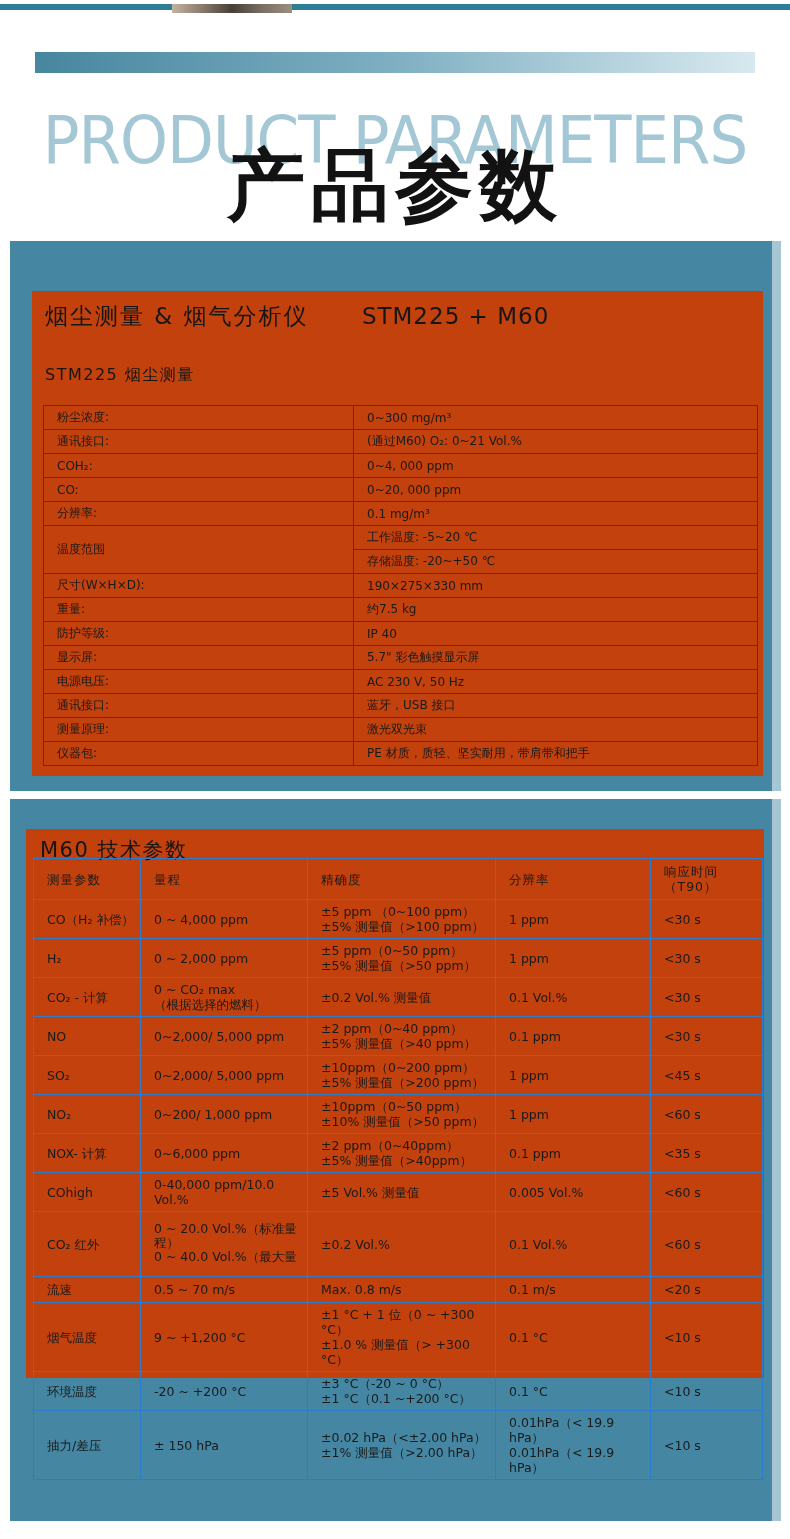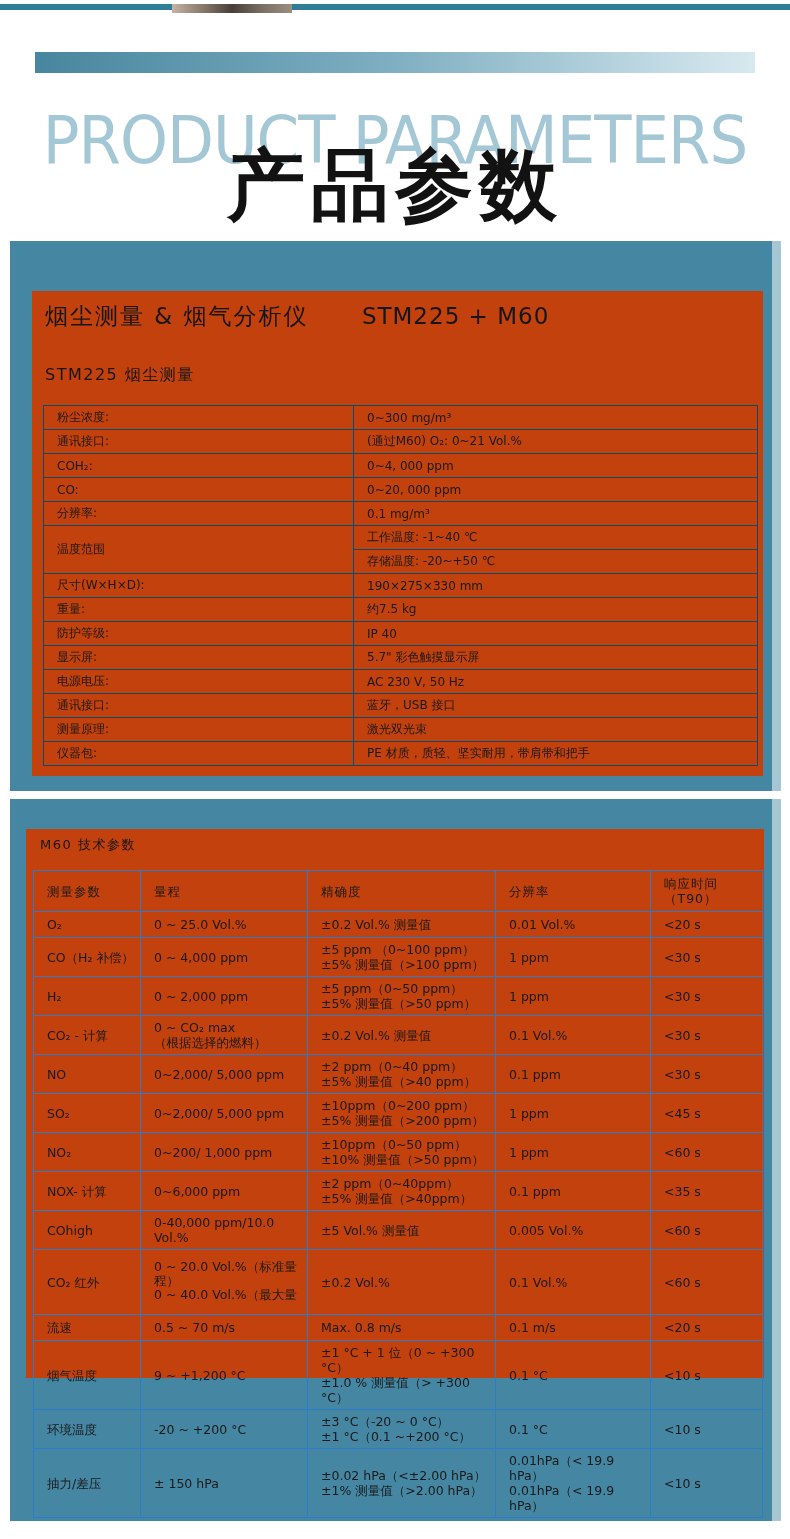--- a/index.html
+++ b/index.html
@@ -28,30 +28,30 @@
   .panel-2{left:10px;top:795px;width:762px;height:722px;}
 
   .card{position:absolute;background:#c2410c;}
   .card-1{left:22px;top:50px;width:731px;height:485px;}
   .card-2{left:16px;top:30px;width:738px;height:549px;}
 
   .product-line{position:absolute;left:13px;top:10px;font-size:23px;font-weight:500;
         letter-spacing:2px;color:#161616;white-space:nowrap;}
   .product-model{margin-left:44px;letter-spacing:1px;font-weight:500;}
   .table1-title{position:absolute;left:13px;top:74px;font-size:16px;letter-spacing:1.5px;color:#161616;}
-  .table2-title{position:absolute;left:14px;top:7px;font-size:13px;letter-spacing:1.5px;color:#161616;}
+  .table2-title{position:absolute;left:14px;top:7px;font-size:21px;letter-spacing:1.5px;color:#161616;}
 
   table{border-collapse:collapse;table-layout:fixed;}
   .spec-table{position:absolute;left:11px;top:114px;width:714px;}
   .spec-table td{border:1px solid #0c4a6e;font-size:12px;height:23px;
         padding:0 4px 0 13px;vertical-align:middle;color:#1a1a1a;}
   .spec-table col.c1{width:310px;}
   .spec-table col.c2{width:404px;}
 
-  .m60-table{position:absolute;left:7px;top:41px;width:729px;}
+  .m60-table{position:absolute;left:7px;top:29px;width:729px;}
   .m60-table th,.m60-table td{border:1px solid #2b7ccd;font-size:12.5px;font-weight:400;
         text-align:left;padding:4px 4px 4px 13px;vertical-align:middle;color:#1a1a1a;
         white-space:pre-line;line-height:15px;}
   .m60-table thead th{height:32px;letter-spacing:1px;}
   .m60-table td{height:17px;}
   .m60-table col.mc1{width:107px;}
   .m60-table col.mc2{width:167px;}
   .m60-table col.mc3{width:188px;}
   .m60-table col.mc4{width:155px;}
   .m60-table col.mc5{width:112px;}
@@ -102,21 +102,21 @@
           <tr>
             <td>CO:</td>
             <td>0~20, 000 ppm</td>
           </tr>
           <tr>
             <td>分辨率:</td>
             <td>0.1 mg/m³</td>
           </tr>
           <tr>
             <td rowspan="2">温度范围</td>
-            <td>工作温度: -1~40 ℃</td>
+            <td>工作温度: -5~20 ℃</td>
           </tr>
           <tr>
             <td>存储温度: -20~+50 ℃</td>
           </tr>
           <tr>
             <td>尺寸(W×H×D):</td>
             <td>190×275×330 mm</td>
           </tr>
           <tr>
             <td>重量:</td>
@@ -167,27 +167,20 @@
           <tr>
             <th>测量参数</th>
             <th>量程</th>
             <th>精确度</th>
             <th>分辨率</th>
             <th>响应时间（T90）</th>
           </tr>
         </thead>
         <tbody>
           <tr>
-            <td>O₂</td>
-            <td>0 ~ 25.0 Vol.%</td>
-            <td>±0.2 Vol.% 测量值</td>
-            <td>0.01 Vol.%</td>
-            <td>&lt;20 s</td>
-          </tr>
-          <tr>
             <td>CO（H₂ 补偿）</td>
             <td>0 ~ 4,000 ppm</td>
             <td>±5 ppm （0~100 ppm）
 ±5% 测量值（&gt;100 ppm）</td>
             <td>1 ppm</td>
             <td>&lt;30 s</td>
           </tr>
           <tr>
             <td>H₂</td>
             <td>0 ~ 2,000 ppm</td>

